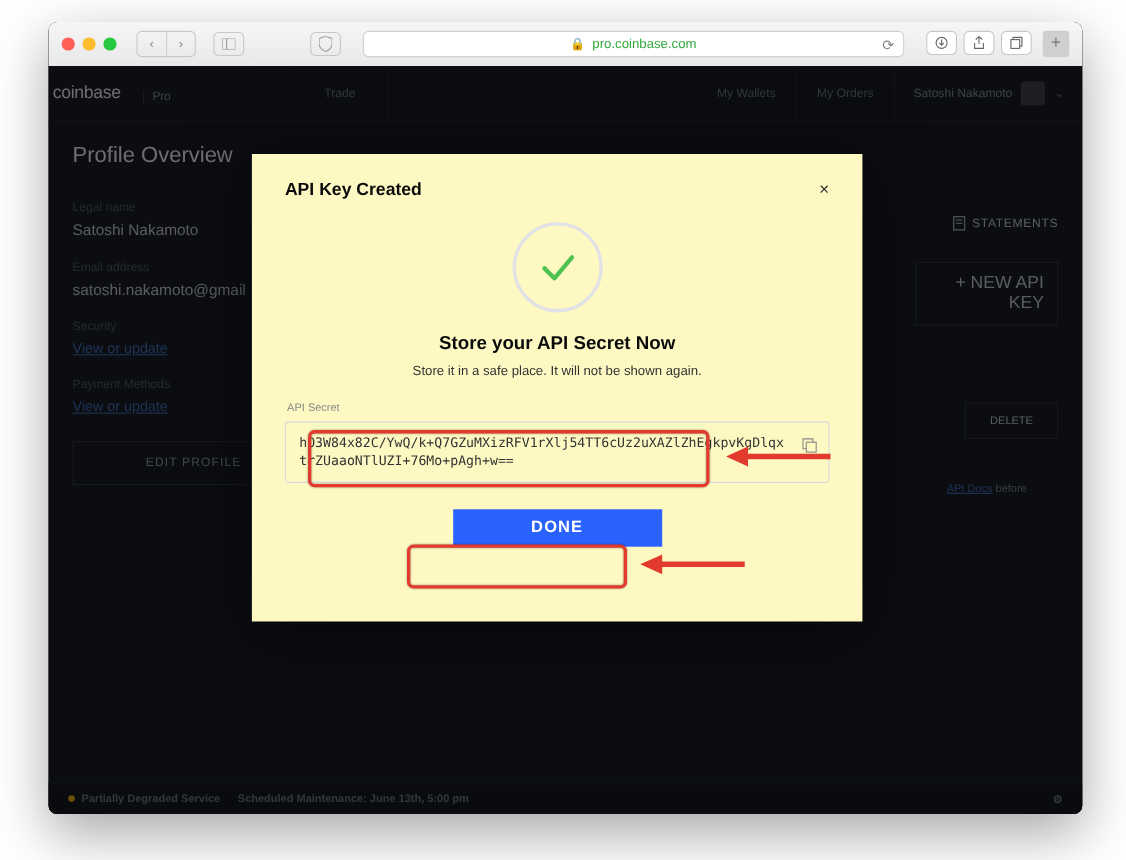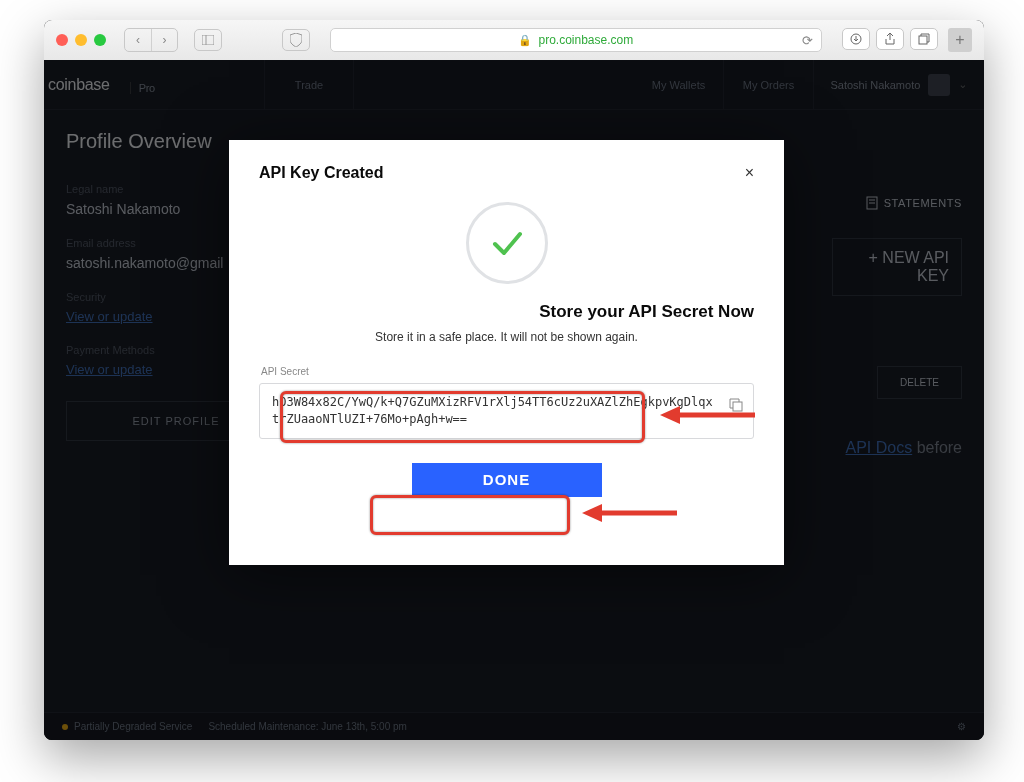--- a/index.html
+++ b/index.html
@@ -78,60 +78,60 @@
     .field-lbl{color:#4e545f;font-size:11px;margin-top:20px;margin-bottom:6px}
     .field-val{color:#cfd3da;font-size:14px;margin-bottom:8px}
     .link{color:#3b6fbf;font-size:13px;text-decoration:underline;margin-bottom:10px;display:block}
     .edit-btn{
       margin-top:24px;width:220px;height:40px;border:1px solid #2a2e36;color:#9aa0aa;font-size:11px;letter-spacing:1px;display:flex;align-items:center;justify-content:center;
     }
     .right-stuff{position:absolute;right:22px;top:86px;width:130px;text-align:right}
     .statements{color:#cfd3da;font-size:11px;letter-spacing:.6px;display:flex;justify-content:flex-end;align-items:center;gap:6px}
     .new-api{margin-top:28px;padding:10px 12px;border:1px solid #2a2e36;color:#cfd3da;font-size:16px;display:inline-block}
     .delete-btn{margin-top:70px;padding:10px 22px;border:1px solid #2a2e36;color:#cfd3da;font-size:10px;display:inline-block}
-    .docs{margin-top:40px;color:#7e848e;font-size:16px;text-align:right;}
+    .docs{margin-top:40px;color:#7e848e;font-size:10px;text-align:center;}
     .docs a{color:#3b6fbf;text-decoration:underline}
     
     .dim{
       position:absolute;top:40px;left:0;right:0;bottom:0;background:rgba(10,12,15,.6);
     }
     
     .modal{
       position:absolute;
       top:120px;left:185px;
-      width:555px;height:425px;background:#ffffff;
+      width:555px;height:425px;background:#fef9c3;
       box-shadow:0 10px 60px rgba(0,0,0,.5);
       padding:24px 30px;
     }
     .modal-hd{display:flex;align-items:center;justify-content:space-between;margin-bottom:20px}
     .modal-title{font-size:16px;font-weight:700;color:#0a0a0a}
     .modal-close{font-size:16px;color:#333;cursor:pointer}
     .check-circ{
       width:82px;height:82px;border:3px solid #e0e2e5;border-radius:50%;margin:18px auto 18px;display:flex;align-items:center;justify-content:center;
     }
     .check-circ svg{width:40px;height:40px}
-    .modal-h2{font-size:17px;font-weight:700;text-align:right;color:#0a0a0a;margin-bottom:8px}
+    .modal-h2{font-size:17px;font-weight:700;text-align:center;color:#0a0a0a;margin-bottom:8px}
     .modal-sub{font-size:12px;color:#333;text-align:center;margin-bottom:22px}
     .secret-lbl{font-size:10px;color:#888;margin-bottom:6px;margin-left:2px}
     .secret-box{
       position:relative;
       border:1px solid #d8d9dc;border-radius:3px;padding:10px 40px 10px 12px;font-family:ui-monospace,Menlo,monospace;font-size:12px;color:#333;word-break:break-all;line-height:1.4;
     }
     .copy-icn{position:absolute;right:10px;top:14px;color:#888}
     .done-btn{
       display:block;margin:24px auto 0;width:190px;height:34px;background:#2962ff;color:#fff;border:none;font-size:15px;font-weight:700;letter-spacing:1px;
     }
     
     .hl{position:absolute;border:3px solid #e23b2e;border-radius:6px;pointer-events:none;filter:drop-shadow(0 0 1px rgba(0,0,0,.4))}
     .hl1{top:391px;left:280px;width:365px;height:52px}
     .hl2{top:495px;left:370px;width:200px;height:40px}
     .arrow{position:absolute;pointer-events:none}
     
     .footer{
-      position:absolute;bottom:0;left:0;right:0;height:28px;background:#0a0c0f;border-top:1px solid #1a1d23;display:flex;align-items:center;padding:0 18px;gap:16px;color:#6f7784;font-size:10px;
+      position:absolute;bottom:0;left:0;right:0;height:28px;background:#0a0c0f;border-top:1px solid #1a1d23;display:flex;align-items:center;padding:0 18px;gap:16px;color:#6f7784;font-size:10px;font-weight:bold;
     }
     .dot{width:6px;height:6px;border-radius:50%;background:#ffb300;display:inline-block;margin-right:6px}
     .gear{margin-left:auto;color:#6f7784}
   </style>
 </head>
 <body>
 
 <div class="window">
   <div class="titlebar">
     <div class="traffic">

